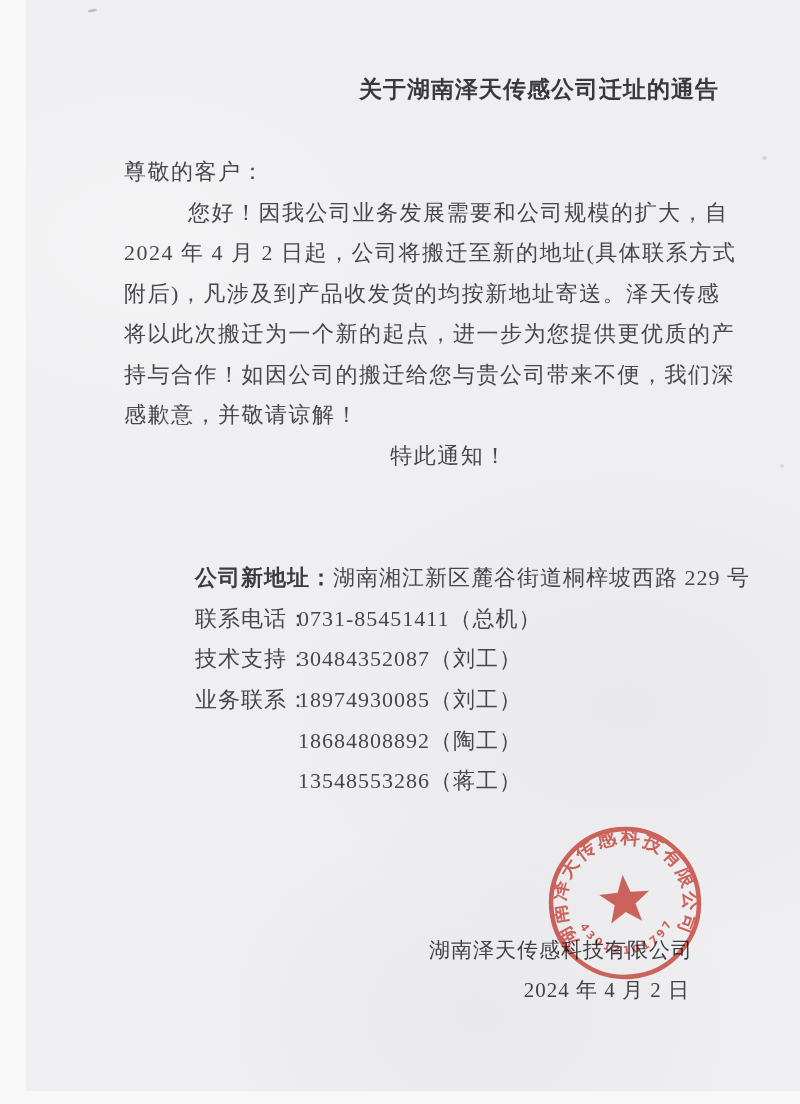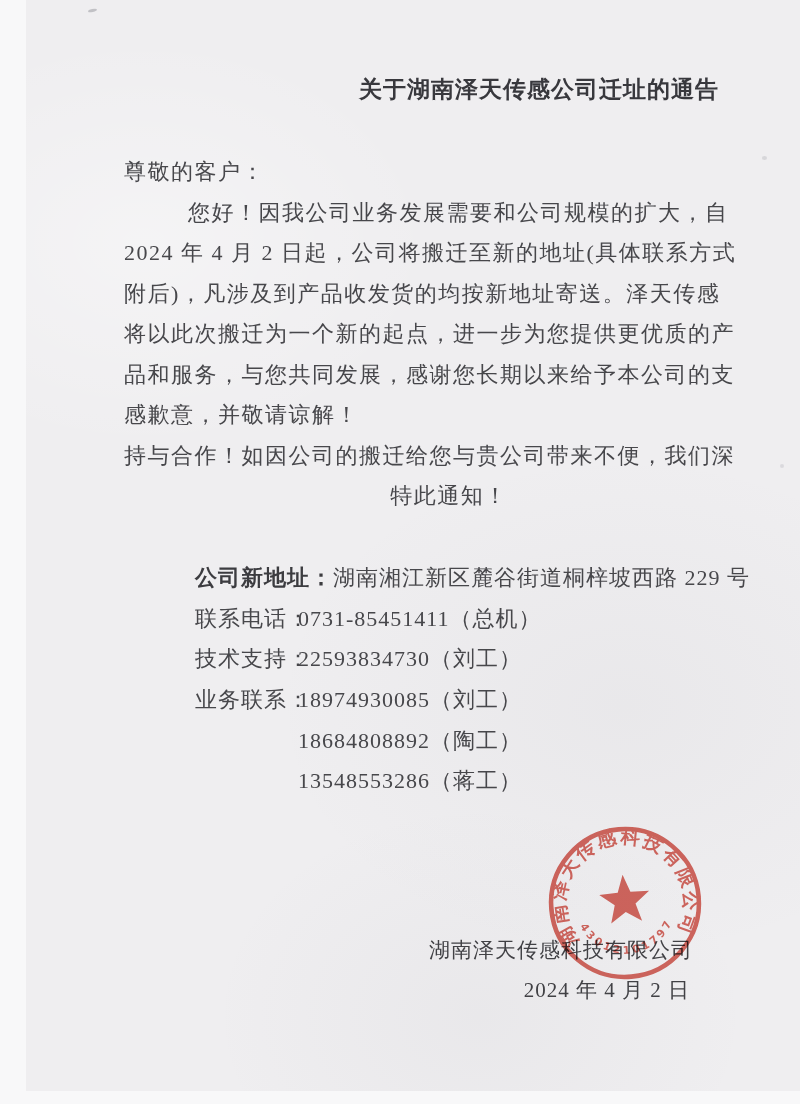--- a/index.html
+++ b/index.html
@@ -65,35 +65,34 @@
   <div class="speck s3"></div>
 
   <div class="title">关于湖南泽天传感公司迁址的通告</div>
 
   <div class="body-block">
     <div class="line">尊敬的客户：</div>
     <div class="line indent">您好！因我公司业务发展需要和公司规模的扩大，自</div>
     <div class="line">2024 年 4 月 2 日起，公司将搬迁至新的地址(具体联系方式</div>
     <div class="line">附后)，凡涉及到产品收发货的均按新地址寄送。泽天传感</div>
     <div class="line">将以此次搬迁为一个新的起点，进一步为您提供更优质的产</div>
-    <div class="line">品和服务，与您共同发展，感谢您长期以来给予本公司的支</div>
+    <div class="line">持与合作！如因公司的搬迁给您与贵公司带来不便，我们深</div>
     <div class="line">感歉意，并敬请谅解！</div>
-    <div class="line">持与合作！如因公司的搬迁给您与贵公司带来不便，我们深</div>
     <div class="line indent">特此通知！</div>
   </div>
 
   <div class="lower-block">
     <div class="row pad">
       <span class="lbl bold">公司新地址：</span><span>湖南湘江新区麓谷街道桐梓坡西路 229 号</span>
     </div>
     <div class="row pad">
       <span class="lbl">联系电话：</span><span>0731-85451411（总机）</span>
     </div>
     <div class="row pad">
-      <span class="lbl">技术支持：</span><span>22593834730（刘工）</span>
+      <span class="lbl">技术支持：</span><span>30484352087（刘工）</span>
     </div>
     <div class="row pad">
       <span class="lbl">业务联系：</span><span>18974930085（刘工）</span>
     </div>
     <div class="row pad">
       <span class="lbl"></span><span>18684808892（陶工）</span>
     </div>
     <div class="row pad">
       <span class="lbl"></span><span>13548553286（蒋工）</span>
     </div>

